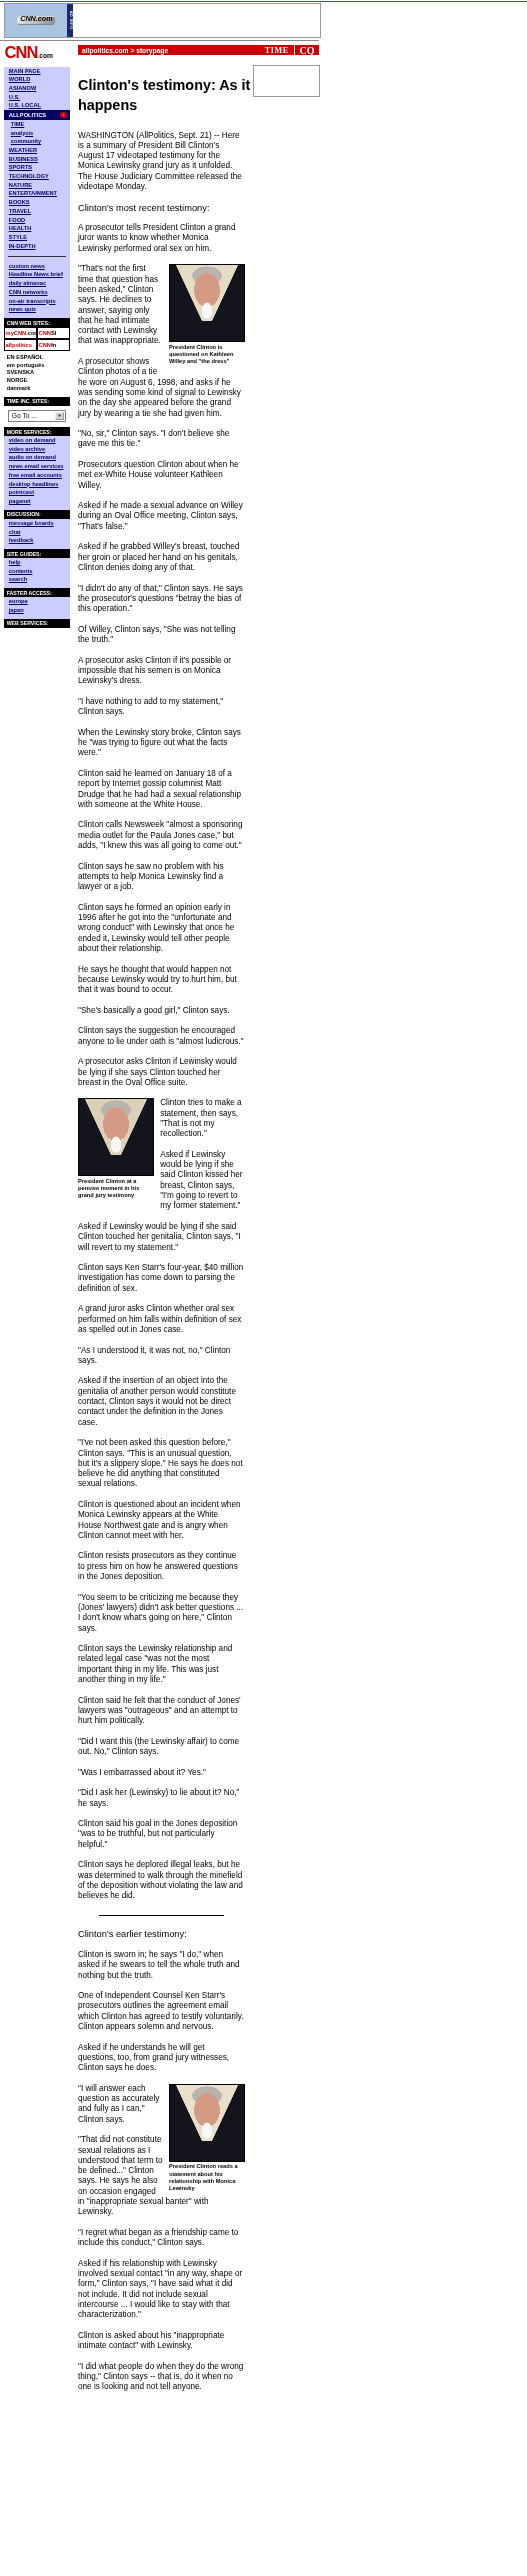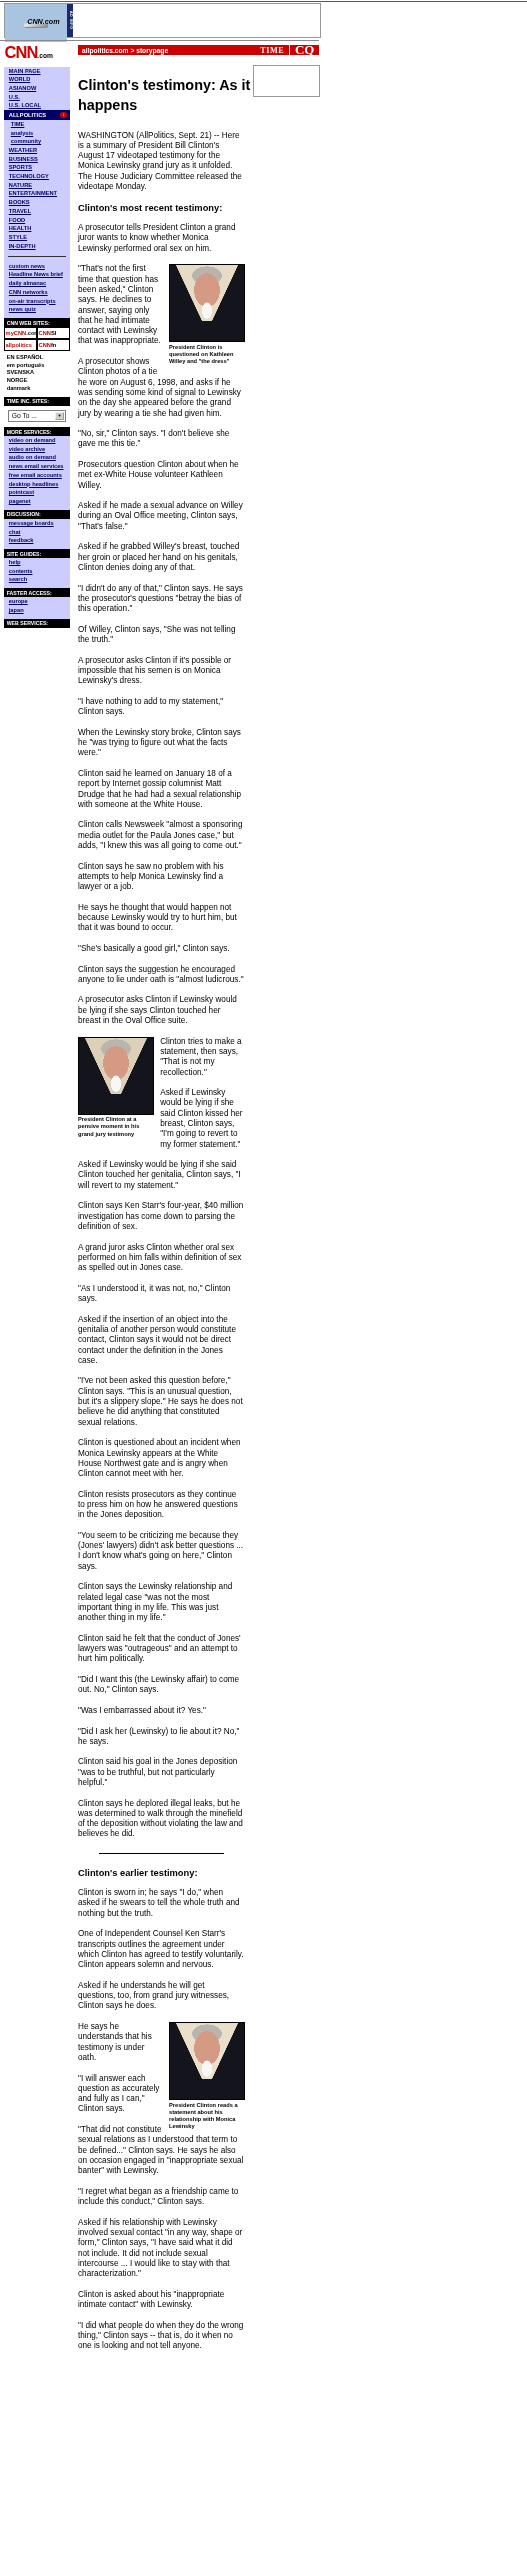--- a/index.html
+++ b/index.html
@@ -3,37 +3,37 @@
 <meta charset="utf-8">
 <style>
   html,body{margin:0;padding:0;}
   body{width:528px;height:3781px;position:relative;background:#ffffff;overflow:hidden;
        font-family:"Liberation Sans", sans-serif;color:#000;}
   a{cursor:pointer;}
   
   .topline{position:absolute;top:0.5px;left:0;width:528px;height:1px;background:#3a56c8;}
   .banner{position:absolute;top:3.1px;left:3.6px;width:315px;height:33px;border:0.5px solid #999;
           display:flex;background:#fff;}
-  .banner-logo-area{width:62px;background:#a9c4e1;padding:19px;box-sizing:border-box;}
+  .banner-logo-area{width:62px;background:#a9c4e1;padding:12px;box-sizing:border-box;}
   .cnn-button{width:100%;height:100%;background:linear-gradient(135deg,#efefef,#8f8f8f);
           border:1px outset #dcdcdc;border-radius:3.6px;display:flex;align-items:flex-end;
           font-style:italic;font-weight:bold;font-size:7.2px;padding:1.5px 2.6px;box-sizing:border-box;}
   .adinfo-strip{width:6.2px;background:#1c2a6b;color:#fff;font-size:3.6px;font-weight:bold;
           writing-mode:vertical-rl;text-align:center;letter-spacing:0.5px;}
   .banner-space{flex:1;background:#fff;}
   .graysep{position:absolute;top:40px;left:0;width:319px;height:1px;background:#8a8a8a;}
 
   
   .redbar{position:absolute;top:45px;left:78px;width:241px;height:10.3px;background:#cc0000;
           display:flex;align-items:center;}
   .crumb{flex:1;color:#fff;font-weight:bold;font-size:6.7px;padding-left:4.1px;}
   .time-logo{color:#fff;font-family:"Liberation Serif",serif;font-weight:bold;font-size:8.2px;
           letter-spacing:0.5px;padding:0 5.2px;}
   .redbar-sep{width:1px;height:10.3px;background:#fff;}
-  .cq-logo{color:#fff;font-family:"Liberation Serif",serif;font-weight:bold;font-size:13px;padding:0 4.6px;}
+  .cq-logo{color:#fff;font-family:"Liberation Serif",serif;font-weight:bold;font-size:10px;padding:0 4.6px;}
   .ad-box{position:absolute;top:65px;left:253px;width:65px;height:30px;border:0.5px solid #999;background:#fff;}
 
   
   .sidebar{position:absolute;top:44px;left:3.6px;width:66px;background:#ccccff;}
   .cnn-logo-block{background:#fff;padding:0 0 2.1px 1px;line-height:17.5px;}
   .cnn-logo-red{color:#cc0000;font-weight:bold;font-size:16.5px;letter-spacing:-1px;}
   .cnn-logo-com{color:#000;font-weight:bold;font-size:6.7px;}
   .sb-link{display:block;color:#000066;font-size:5.7px;font-weight:bold;text-decoration:underline;
           padding:1px 1px 1px 5.2px;line-height:6.7px;}
   .sb-link.sub{padding-left:7.2px;}
@@ -52,21 +52,21 @@
   .sb-select{border:0.5px solid #7f7f7f;background:#fff;display:flex;justify-content:space-between;
           align-items:center;font-size:6.7px;padding:1px 1px 1px 3.1px;}
   .dd-btn{width:8.2px;height:8.2px;background:#d4d0c8;border:1px outset #f0f0f0;font-size:4.1px;
           line-height:6.2px;text-align:center;box-sizing:border-box;}
 
   
   .main{position:absolute;top:75px;left:78px;width:242px;}
   .page-title{font-size:14.4px;font-weight:bold;line-height:20px;width:180px;margin:0 0 15.5px;}
   .article-body{width:166px;font-size:8.2px;line-height:10.3px;}
   .article-body p{margin:0 0 10.3px;}
-  .section-heading{font-size:9.3px;font-weight:bold;margin:0 0 10.3px;}
+  .section-heading{font-size:9.3px;font-weight:normal;margin:0 0 10.3px;}
   .hr-small{width:125px;border:0;border-top:0.5px solid #000;margin:13.4px auto;}
   .photo-fig{width:75px;margin:0;}
   .photo-fig.right{float:right;margin:0 0 2.1px 6.2px;}
   .photo-fig.left{float:left;margin:0 7.2px 2.1px 0;}
   .photo{width:74px;height:76px;border:0.5px solid #000;background-color:#e6dcc6;
      background-image:
        radial-gradient(ellipse 5.2px 8.2px at 50% 60%, #f7f7f7 98%, transparent),
        radial-gradient(ellipse 13px 17px at 50% 33%, #d49a84 98%, transparent),
        radial-gradient(ellipse 15px 9.3px at 50% 14%, #b9b4ae 98%, transparent),
        linear-gradient(115deg, transparent 62%, #14141c 62.5%),
@@ -206,20 +206,21 @@
       <p>Asked if he made a sexual advance on Willey during an Oval Office meeting, Clinton says, "That's false."</p>
       <p>Asked if he grabbed Willey's breast, touched her groin or placed her hand on his genitals, Clinton denies doing any of that.</p>
       <p>"I didn't do any of that," Clinton says. He says the prosecutor's questions "betray the bias of this operation."</p>
       <p>Of Willey, Clinton says, "She was not telling the truth."</p>
       <p>A prosecutor asks Clinton if it's possible or impossible that his semen is on Monica Lewinsky's dress.</p>
       <p>"I have nothing to add to my statement," Clinton says.</p>
       <p>When the Lewinsky story broke, Clinton says he "was trying to figure out what the facts were."</p>
       <p>Clinton said he learned on January 18 of a report by Internet gossip columnist Matt Drudge that he had had a sexual relationship with someone at the White House.</p>
       <p>Clinton calls Newsweek "almost a sponsoring media outlet for the Paula Jones case," but adds, "I knew this was all going to come out."</p>
       <p>Clinton says he saw no problem with his attempts to help Monica Lewinsky find a lawyer or a job.</p>
+      <p>Clinton says he formed an opinion early in 1996 after he got into the "unfortunate and wrong conduct" with Lewinsky that once he ended it, Lewinsky would tell other people about their relationship.</p>
       <p>He says he thought that would happen not because Lewinsky would try to hurt him, but that it was bound to occur.</p>
       <p>"She's basically a good girl," Clinton says.</p>
       <p>Clinton says the suggestion he encouraged anyone to lie under oath is "almost ludicrous."</p>
       <p>A prosecutor asks Clinton if Lewinsky would be lying if she says Clinton touched her breast in the Oval Office suite.</p>
       <figure class="photo-fig left">
         <div class="photo v2"></div>
         <figcaption>President Clinton at a pensive moment in his grand jury testimony</figcaption>
       </figure>
       <p>Clinton tries to make a statement, then says, "That is not my recollection."</p>
       <p>Asked if Lewinsky would be lying if she said Clinton kissed her breast, Clinton says, "I'm going to revert to my former statement."</p>
@@ -235,27 +236,26 @@
       <p>Clinton says the Lewinsky relationship and related legal case "was not the most important thing in my life. This was just another thing in my life."</p>
       <p>Clinton said he felt that the conduct of Jones' lawyers was "outrageous" and an attempt to hurt him politically.</p>
       <p>"Did I want this (the Lewinsky affair) to come out. No," Clinton says.</p>
       <p>"Was I embarrassed about it? Yes."</p>
       <p>"Did I ask her (Lewinsky) to lie about it? No," he says.</p>
       <p>Clinton said his goal in the Jones deposition "was to be truthful, but not particularly helpful."</p>
       <p>Clinton says he deplored illegal leaks, but he was determined to walk through the minefield of the deposition without violating the law and believes he did.</p>
       <hr class="hr-small">
       <div class="section-heading">Clinton's earlier testimony:</div>
       <p>Clinton is sworn in; he says "I do," when asked if he swears to tell the whole truth and nothing but the truth.</p>
-      <p>One of Independent Counsel Ken Starr's transcripts outlines the agreement under which Clinton has agreed to testify voluntarily. Clinton appears solemn and nervous.</p>
+      <p>One of Independent Counsel Ken Starr's prosecutors outlines the agreement email which Clinton has agreed to testify voluntarily. Clinton appears solemn and nervous.</p>
       <p>Asked if he understands he will get questions, too, from grand jury witnesses, Clinton says he does.</p>
       <figure class="photo-fig right">
         <div class="photo v3"></div>
         <figcaption>President Clinton reads a statement about his relationship with Monica Lewinsky</figcaption>
       </figure>
-      <p>He says he understands that his testimony is under oath.</p>
       <p>"I will answer each question as accurately and fully as I can," Clinton says.</p>
       <p>"That did not constitute sexual relations as I understood that term to be defined..." Clinton says. He says he also on occasion engaged in "inappropriate sexual banter" with Lewinsky.</p>
       <p>"I regret what began as a friendship came to include this conduct," Clinton says.</p>
       <p>Asked if his relationship with Lewinsky involved sexual contact "in any way, shape or form," Clinton says, "I have said what it did not include. It did not include sexual intercourse ... I would like to stay with that characterization."</p>
       <p>Clinton is asked about his "inappropriate intimate contact" with Lewinsky.</p>
       <p>"I did what people do when they do the wrong thing," Clinton says -- that is, do it when no one is looking and not tell anyone.</p>
     </div>
   <div class="clear"></div>
 
 </div>

